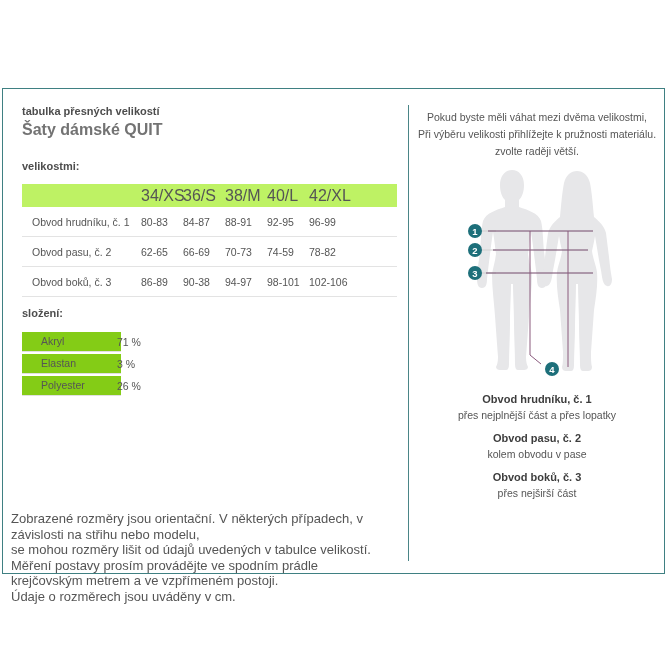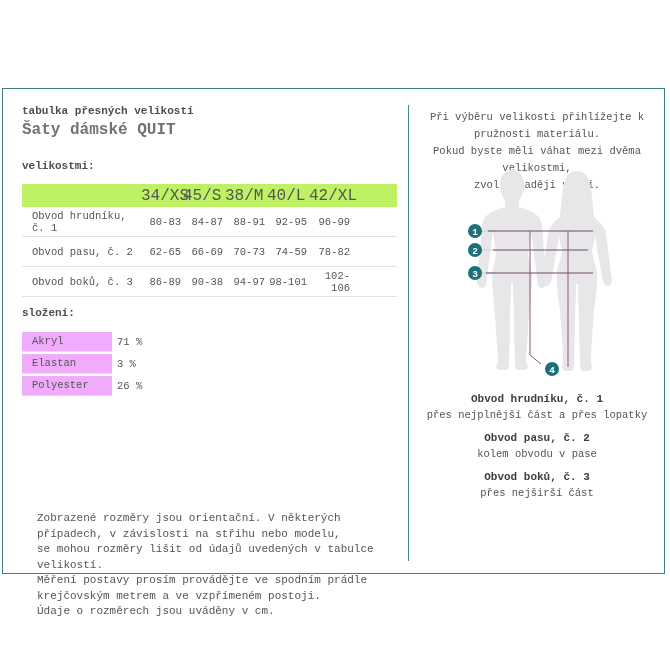--- a/index.html
+++ b/index.html
@@ -3,21 +3,21 @@
 <meta charset="utf-8">
 <style>
   html,body{margin:0;padding:0;}
   body{
     width:670px;height:670px;position:relative;background:#ffffff;
     font-family:"Liberation Sans","DejaVu Sans",sans-serif;
     color:#555;overflow:hidden;
   }
   .frame{
     position:absolute;left:2px;top:88px;width:661px;height:484px;
-    border:1px solid #3f8082;background:#fff;font-family:Liberation Mono, monospace;
+    border:1px solid #3f8082;background:#fff;
   }
   .divider{
     position:absolute;left:405px;top:16px;bottom:12px;width:1px;
     background:#4a8587;
   }
   
   .subtitle{
     position:absolute;left:19px;top:16px;
     font-size:11px;font-weight:bold;color:#4d4d4d;
   }
@@ -33,37 +33,37 @@
   .lbl-comp{top:218px;}
   table.sizes{
     position:absolute;left:19px;top:95px;width:375px;
     border-collapse:collapse;table-layout:fixed;
     font-size:10.5px;color:#555;
   }
   table.sizes thead td{
     background:#bef264;height:21px;text-align:left;font-size:16px;
   }
   table.sizes tbody td{
-    height:27px;border-bottom:1px solid #e3e3e3;text-align:right;
+    height:27px;border-bottom:1px solid #e3e3e3;text-align:left;
   }
   table.sizes td.rowlabel{text-align:left;padding-left:10px;}
   .comp{position:absolute;left:19px;top:243px;width:220px;}
   .comp-row{position:relative;height:20px;margin-bottom:2px;}
   .comp-cell{
     position:absolute;left:0;top:0;width:80px;height:19px;
-    background:#f0abfc;border-bottom:1px solid #e0e0e0;
-    font-size:10.5px;line-height:19px;padding-left:10px;color:#555;
+    background:#84cc16;border-bottom:1px solid #e0e0e0;
+    font-size:10.5px;line-height:19px;padding-left:19px;color:#555;
   }
   .comp-val{
     position:absolute;left:95px;top:0;height:20px;
     font-size:10.5px;line-height:20px;color:#555;
   }
   .notes{
-    position:absolute;left:34px;top:422px;width:376px;
-    font-size:11px;line-height:15.5px;color:#555;
+    position:absolute;left:8px;top:422px;width:376px;
+    font-size:13px;line-height:15.5px;color:#555;
   }
   
   .right-col{
     position:absolute;left:405px;top:0;width:258px;height:100%;
     text-align:center;
   }
   .intro{
     position:absolute;left:0;top:20px;width:258px;
     font-size:10.5px;line-height:17px;color:#555;
   }
@@ -91,21 +91,21 @@
         <col style="width:42px">
       <col style="width:42px">
         <col style="width:42px">
         <col style="width:43px">
         <col>
     </colgroup>
     <thead>
       <tr>
         <td></td>
         <td>34/XS</td>
-        <td>45/S</td>
+        <td>36/S</td>
         <td>38/M</td>
         <td>40/L</td>
         <td>42/XL</td>
         <td></td>
       </tr>
     </thead>
     <tbody>
       <tr>
         <td class="rowlabel">Obvod hrudníku, č. 1</td>
         <td>80-83</td>
@@ -155,22 +155,22 @@
 
   <div class="notes">
     <div>Zobrazené rozměry jsou orientační. V některých případech, v závislosti na střihu nebo modelu,</div>
     <div>se mohou rozměry lišit od údajů uvedených v tabulce velikostí.</div>
     <div>Měření postavy prosím provádějte ve spodním prádle krejčovským metrem a ve vzpřímeném postoji.</div>
     <div>Údaje o rozměrech jsou uváděny v cm.</div>
   </div>
 
   <div class="right-col">
     <div class="intro">
+      <div>Pokud byste měli váhat mezi dvěma velikostmi,</div>
       <div>Při výběru velikosti přihlížejte k pružnosti materiálu.</div>
-      <div>Pokud byste měli váhat mezi dvěma velikostmi,</div>
       <div>zvolte raději větší.</div>
     </div>
 
     <svg class="figure-svg" width="220" height="215" viewBox="0 0 220 215">
 
       <path fill="#e7e7e9" d="
         M74,5 C81,5 86,11 86,20 C86,27 84,32 81,35 L81,42
         C90,45 100,48 103,56 C105,64 105,76 106,86 C107,97 109,105 109,113
         C109,119 108,123 104,123 C100,123 99,119 99,114 C98,105 97,97 96,89
         C95,81 94,73 93,67 C92,73 91,81 90,89 C91,97 93,103 94,109

